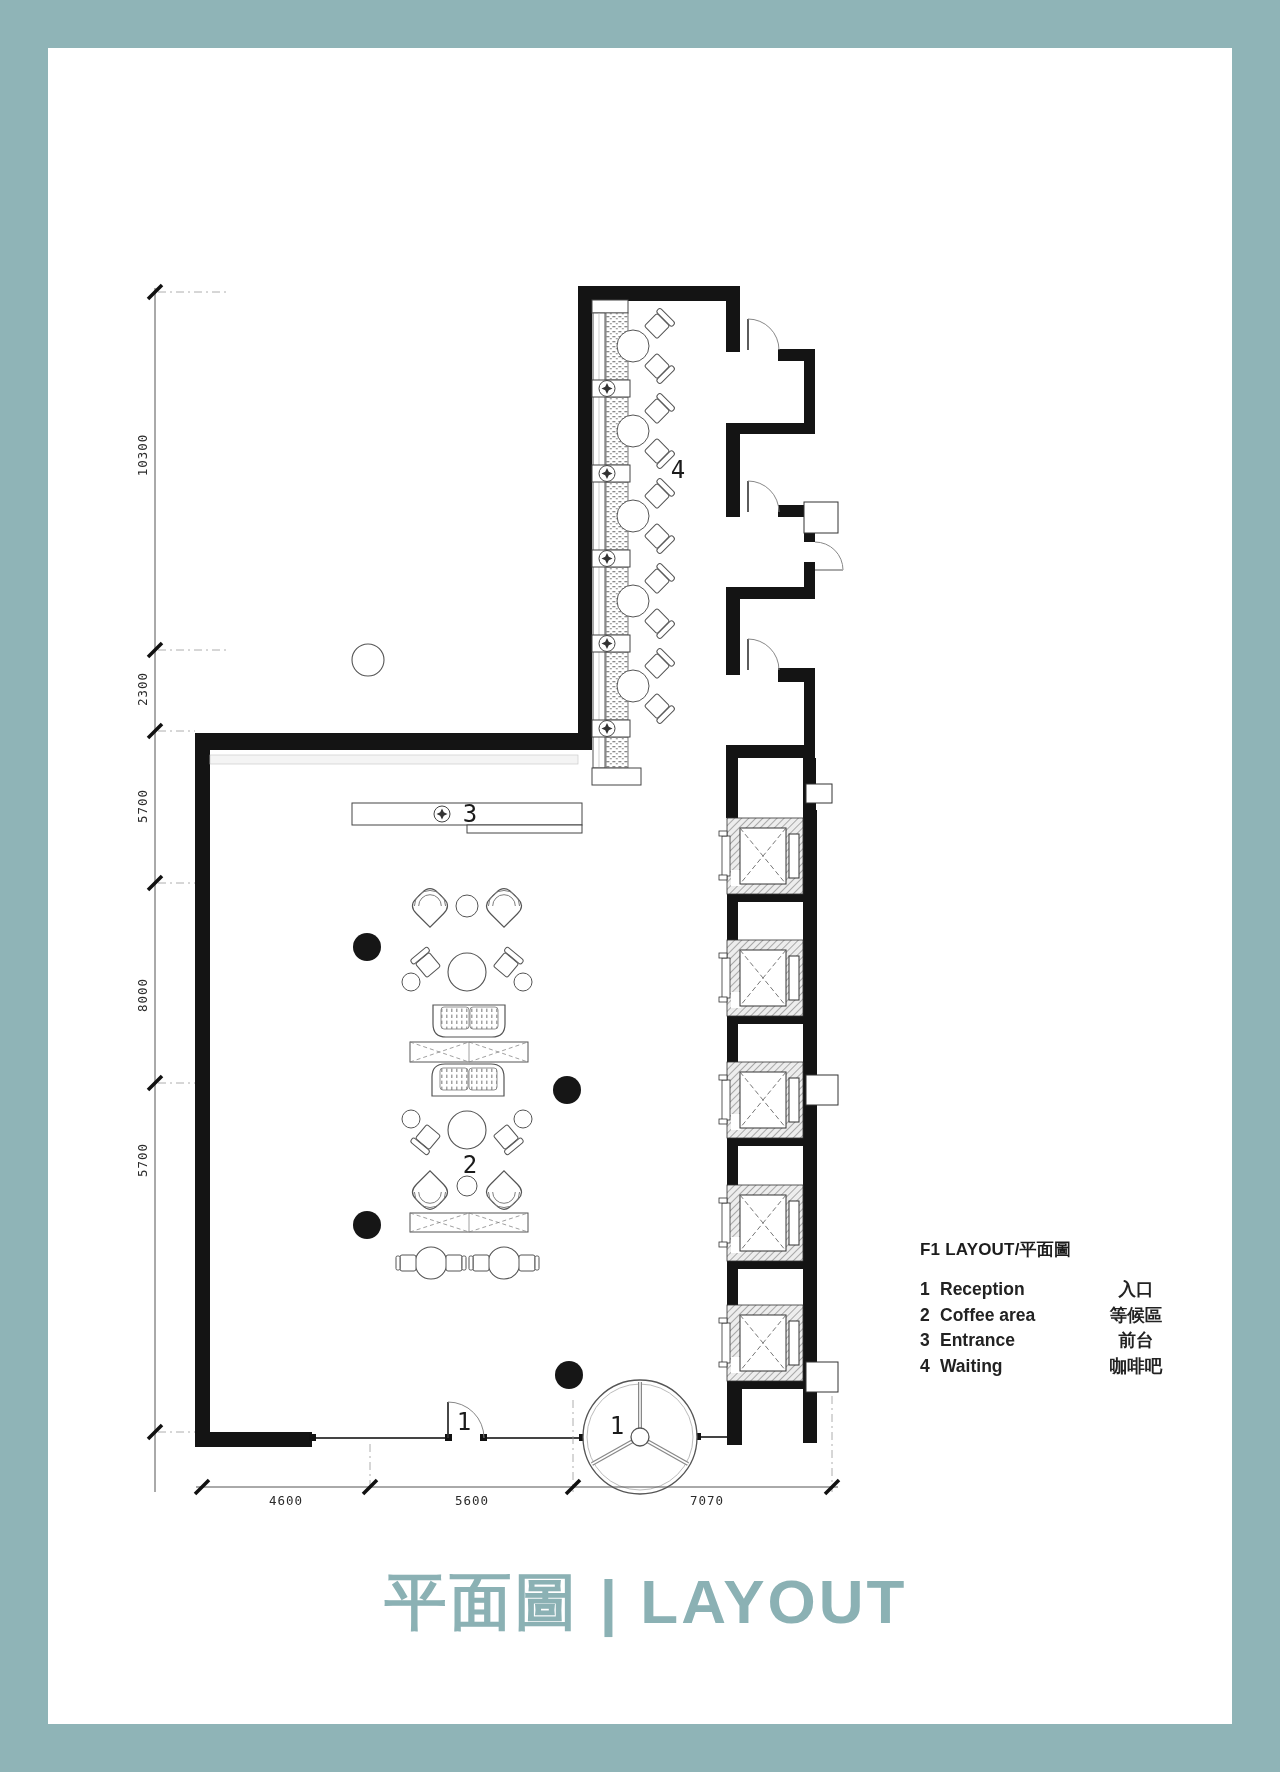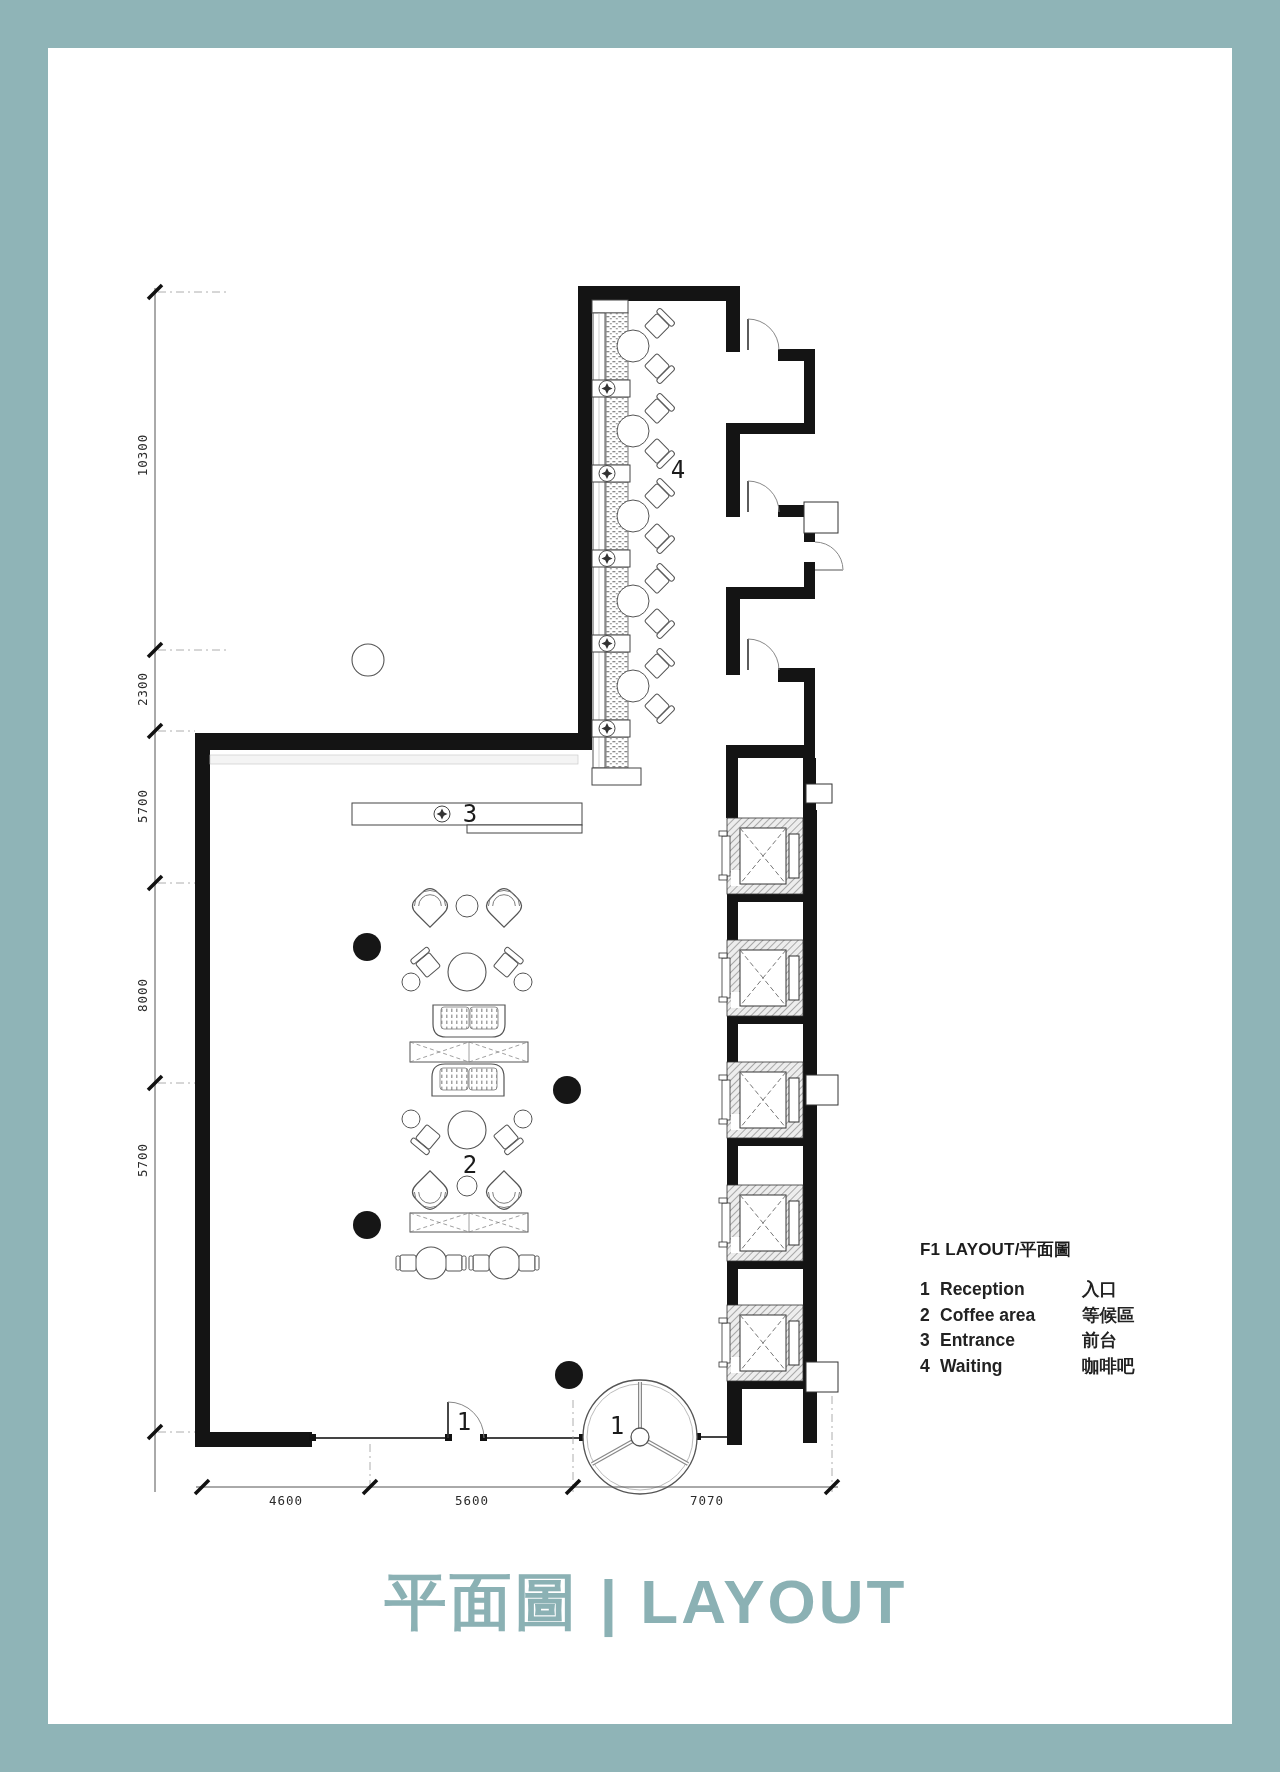--- a/index.html
+++ b/index.html
@@ -5,21 +5,21 @@
   html,body{margin:0;padding:0;background:#ffffff;}
   #page{position:relative;width:1280px;height:1772px;background:#ffffff;overflow:hidden;
         font-family:"Liberation Sans",sans-serif;}
   #frame{position:absolute;inset:0;border:48px solid #8fb4b7;pointer-events:none;z-index:3;}
   #plan-svg{position:absolute;left:0;top:0;z-index:1;}
   #legend{position:absolute;left:920px;top:1238px;width:270px;z-index:2;color:#1c1c1c;}
   #legend .legend-title{font-size:17px;font-weight:bold;letter-spacing:0.2px;margin-bottom:16px;}
   #legend .legend-row{display:flex;font-size:17.5px;font-weight:600;line-height:25.5px;color:#222;}
   #legend .legend-en{width:162px;display:flex;}
   #legend .legend-num{width:20px;}
-  #legend .legend-zh{flex:1;}
+  #legend .legend-zh{flex:1;text-align:center;}
   #title-banner{position:absolute;left:0;right:0;top:1560px;text-align:center;z-index:2;
         font-size:62px;font-weight:bold;color:#8bb1b4;letter-spacing:3px;padding-left:12px;}
   svg text.dim{font-family:"DejaVu Sans Mono",monospace;font-size:12.5px;fill:#2b2b2b;letter-spacing:1px;}
   svg text.plan-num{font-family:"DejaVu Sans Mono",monospace;font-size:24px;fill:#1b1b1b;}
 </style>
 </head>
 <body>
 
 <div id="page">
 

